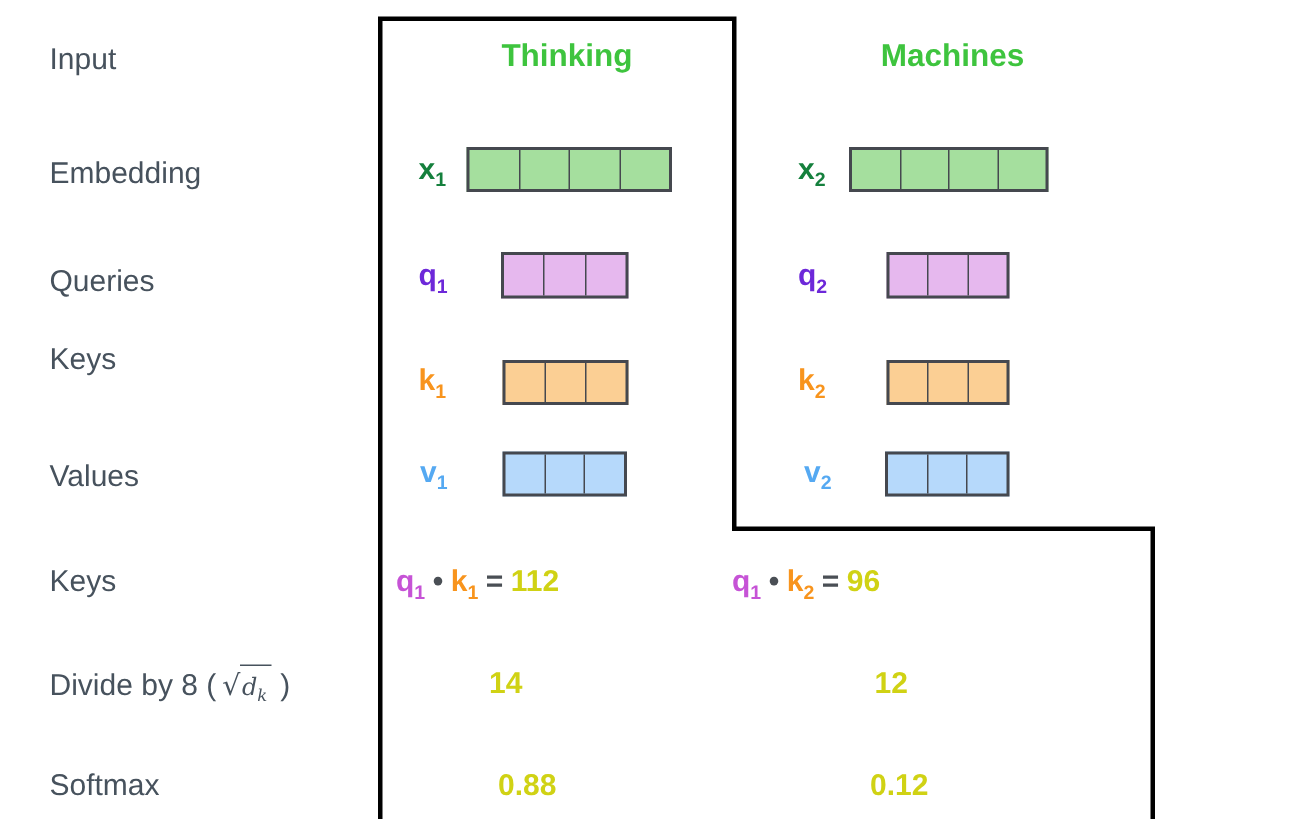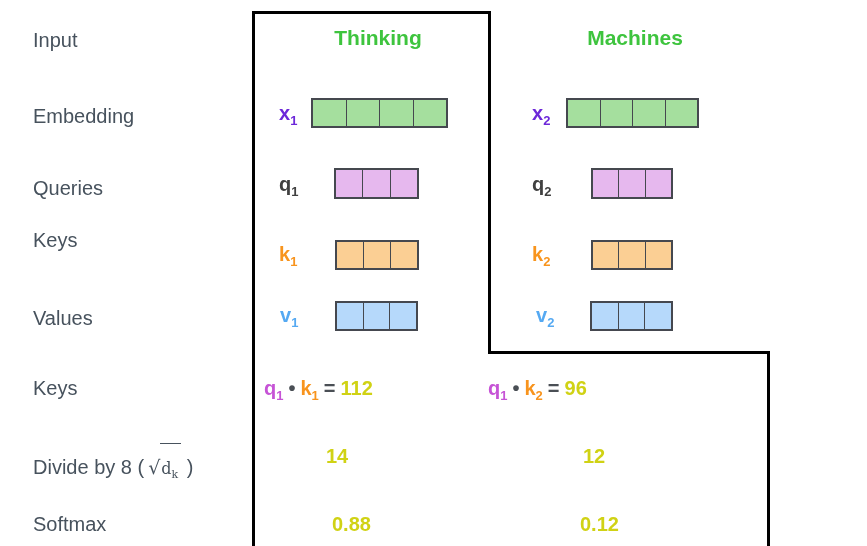--- a/index.html
+++ b/index.html
@@ -12,22 +12,22 @@
     color:#47525d;white-space:nowrap;
   }
   .colheader{
     position:absolute;width:200px;text-align:center;top:26px;
     font-size:21px;font-weight:bold;color:#3ec43e;line-height:24px;
   }
   .veclabel{
     position:absolute;font-size:20px;font-weight:bold;line-height:24px;white-space:nowrap;
   }
   .veclabel sub, .scoreexpr sub{font-size:13px;line-height:0;}
-  .veclabel.xcol{color:#6d28d9;}
-  .veclabel.qcol{color:#404040;}
+  .veclabel.xcol{color:#15803d;}
+  .veclabel.qcol{color:#6d28d9;}
   .veclabel.kcol{color:#f8941d;}
   .veclabel.vcol{color:#55a9f2;}
   .vecbox{
     position:absolute;display:flex;box-sizing:border-box;
     border:2px solid #45484f;
   }
   .vecbox .cell{flex:1 1 0;border-left:1.5px solid #45484f;}
   .vecbox .cell:first-child{border-left:none;}
   .fill-x{background:#a5df9e;}
   .fill-q{background:#e6b8ee;}
@@ -40,22 +40,22 @@
   .scoreexpr .qpart{color:#c653d6;}
   .scoreexpr .kpart{color:#f8941d;}
   .scoreexpr .neutral{color:#4a4f55;margin:0 5px;}
   .scoreexpr .result{color:#d0d214;}
   .yellownum{
     position:absolute;width:100px;font-size:20px;
     font-weight:bold;color:#d0d214;line-height:24px;
   }
   .radical{font-family:"DejaVu Serif",serif;font-size:19px;margin-left:4px;}
   .dk{
-    display:inline-block;font-family:"DejaVu Serif",serif;
-    font-size:16px;border-top:1.5px solid #47525d;padding:15px 3px 0 1px;line-height:20px;
+    display:inline-block;font-family:"DejaVu Serif",serif;font-style:italic;
+    font-size:16px;border-top:1.5px solid #47525d;padding:4px 3px 0 1px;line-height:20px;
   }
   .dk sub{font-size:11px;line-height:0;}
   .outline-svg{position:absolute;left:0;top:0;}
 </style>
 </head>
 <body>
 
 <svg class="outline-svg" width="867" height="546">
   <path d="M 253.5 546 L 253.5 12.5 L 489.5 12.5 L 489.5 352.5 L 768.5 352.5 L 768.5 546" fill="none" stroke="#000000" stroke-width="3"></path>
 </svg>

